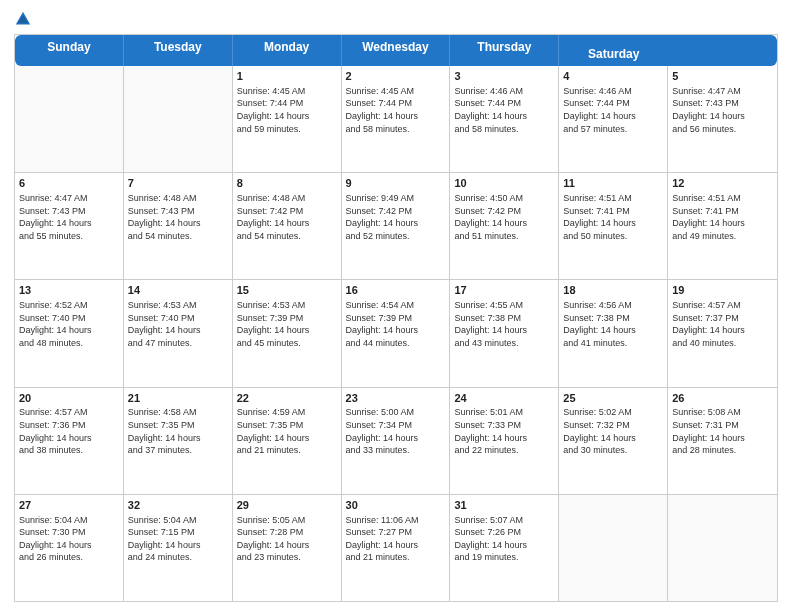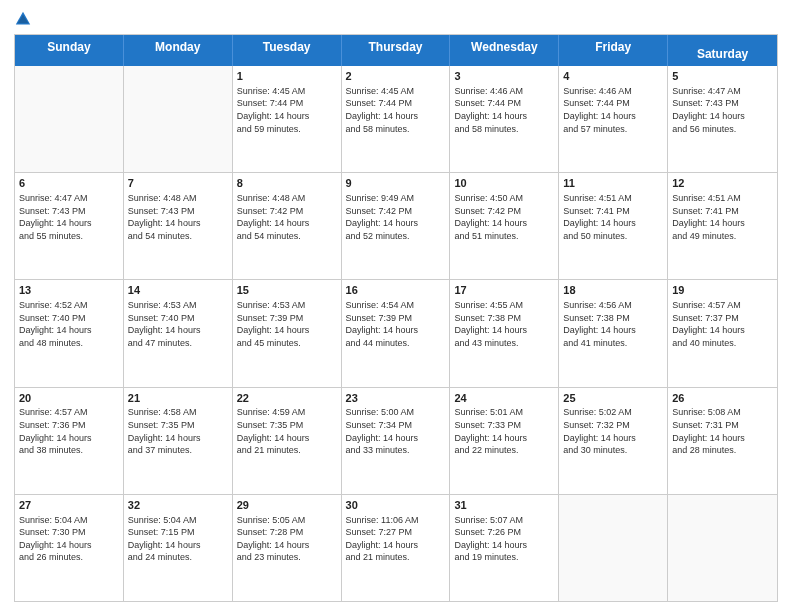--- a/index.html
+++ b/index.html
@@ -60,20 +60,21 @@
     .calendar {
       flex: 1;
       display: flex;
       flex-direction: column;
       border: 1px solid #ccc;
     }
     .cal-header-row {
       display: grid;
       grid-template-columns: repeat(7, 1fr);
       background: #2176c7;
+      border-radius: 6px;
     }
     .cal-header-cell {
       color: #fff;
       font-size: 12px;
       font-weight: bold;
       text-align: center;
       padding: 5px 2px;
       border-right: 1px solid #4a90d9;
     }
     .cal-header-cell:last-child { border-right: none; margin-top: 7px; }
@@ -131,25 +132,24 @@
     </div>
     <div class="title-block">
       <div class="title-month"></div>
       <div class="title-location"></div>
     </div>
   </div>
 
   <div class="calendar">
     <div class="cal-header-row">
     <div class="cal-header-cell">Sunday</div>
+        <div class="cal-header-cell">Tuesday</div>
         <div class="cal-header-cell">Monday</div>
-        <div class="cal-header-cell">Tuesday</div>
+        <div class="cal-header-cell">Wednesday</div>
         <div class="cal-header-cell">Thursday</div>
-        <div class="cal-header-cell">Wednesday</div>
-        <div class="cal-header-cell">Friday</div>
         <div class="cal-header-cell">Saturday</div>
       </div>
     <div class="cal-body">
     <div class="cal-week">
           <div class="cal-cell empty"></div>
           <div class="cal-cell empty"></div>
           <div class="cal-cell">
             <div class="day-num">1</div>
             <span class="cell-line">Sunrise: 4:45 AM</span>
             <span class="cell-line">Sunset: 7:44 PM</span>

